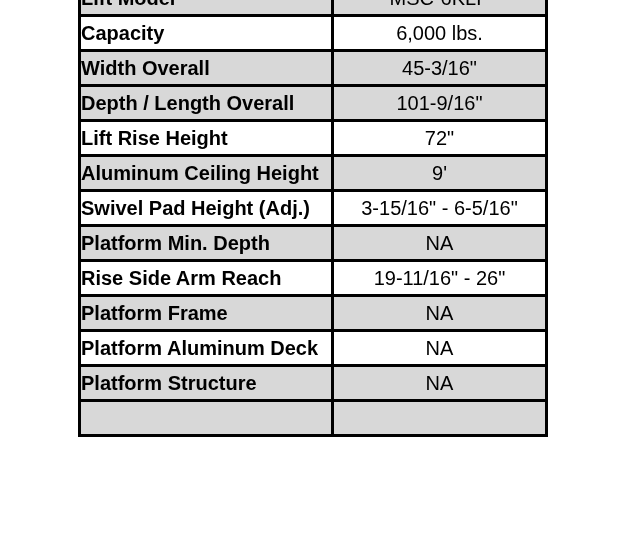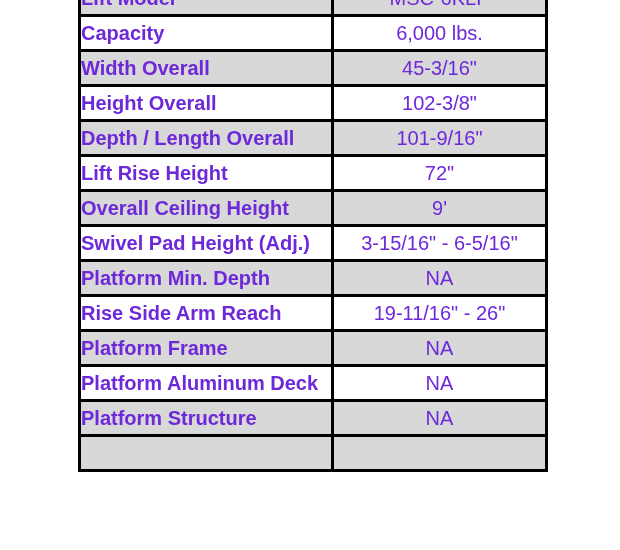--- a/index.html
+++ b/index.html
@@ -20,21 +20,21 @@
     left: 78px;
     top: -21px;
     width: 467px;
     border-collapse: collapse;
     table-layout: fixed;
   }
   table.spec-table td {
     border: 3px solid #000000;
     height: 32px;
     font-size: 20px;
-    color: #6d28d9;
+    color: #000000;
     padding: 0;
     overflow: hidden;
     white-space: nowrap;
     vertical-align: middle;
   }
   td.spec-label {
     font-weight: bold;
     padding-left: 11px;
     width: 250px;
     text-align: left;
@@ -59,34 +59,30 @@
         <td class="spec-value">MSC-6KLP</td>
       </tr>
       <tr class="plain">
         <td class="spec-label">Capacity</td>
         <td class="spec-value">6,000 lbs.</td>
       </tr>
       <tr class="shaded">
         <td class="spec-label">Width Overall</td>
         <td class="spec-value">45-3/16"</td>
       </tr>
-      <tr class="plain">
-        <td class="spec-label">Height Overall</td>
-        <td class="spec-value">102-3/8"</td>
-      </tr>
       <tr class="shaded">
         <td class="spec-label">Depth / Length Overall</td>
         <td class="spec-value">101-9/16"</td>
       </tr>
       <tr class="plain">
         <td class="spec-label">Lift Rise Height</td>
         <td class="spec-value">72"</td>
       </tr>
       <tr class="shaded">
-        <td class="spec-label">Overall Ceiling Height</td>
+        <td class="spec-label">Aluminum Ceiling Height</td>
         <td class="spec-value">9'</td>
       </tr>
       <tr class="plain">
         <td class="spec-label">Swivel Pad Height (Adj.)</td>
         <td class="spec-value">3-15/16" - 6-5/16"</td>
       </tr>
       <tr class="shaded">
         <td class="spec-label">Platform Min. Depth</td>
         <td class="spec-value">NA</td>
       </tr>

